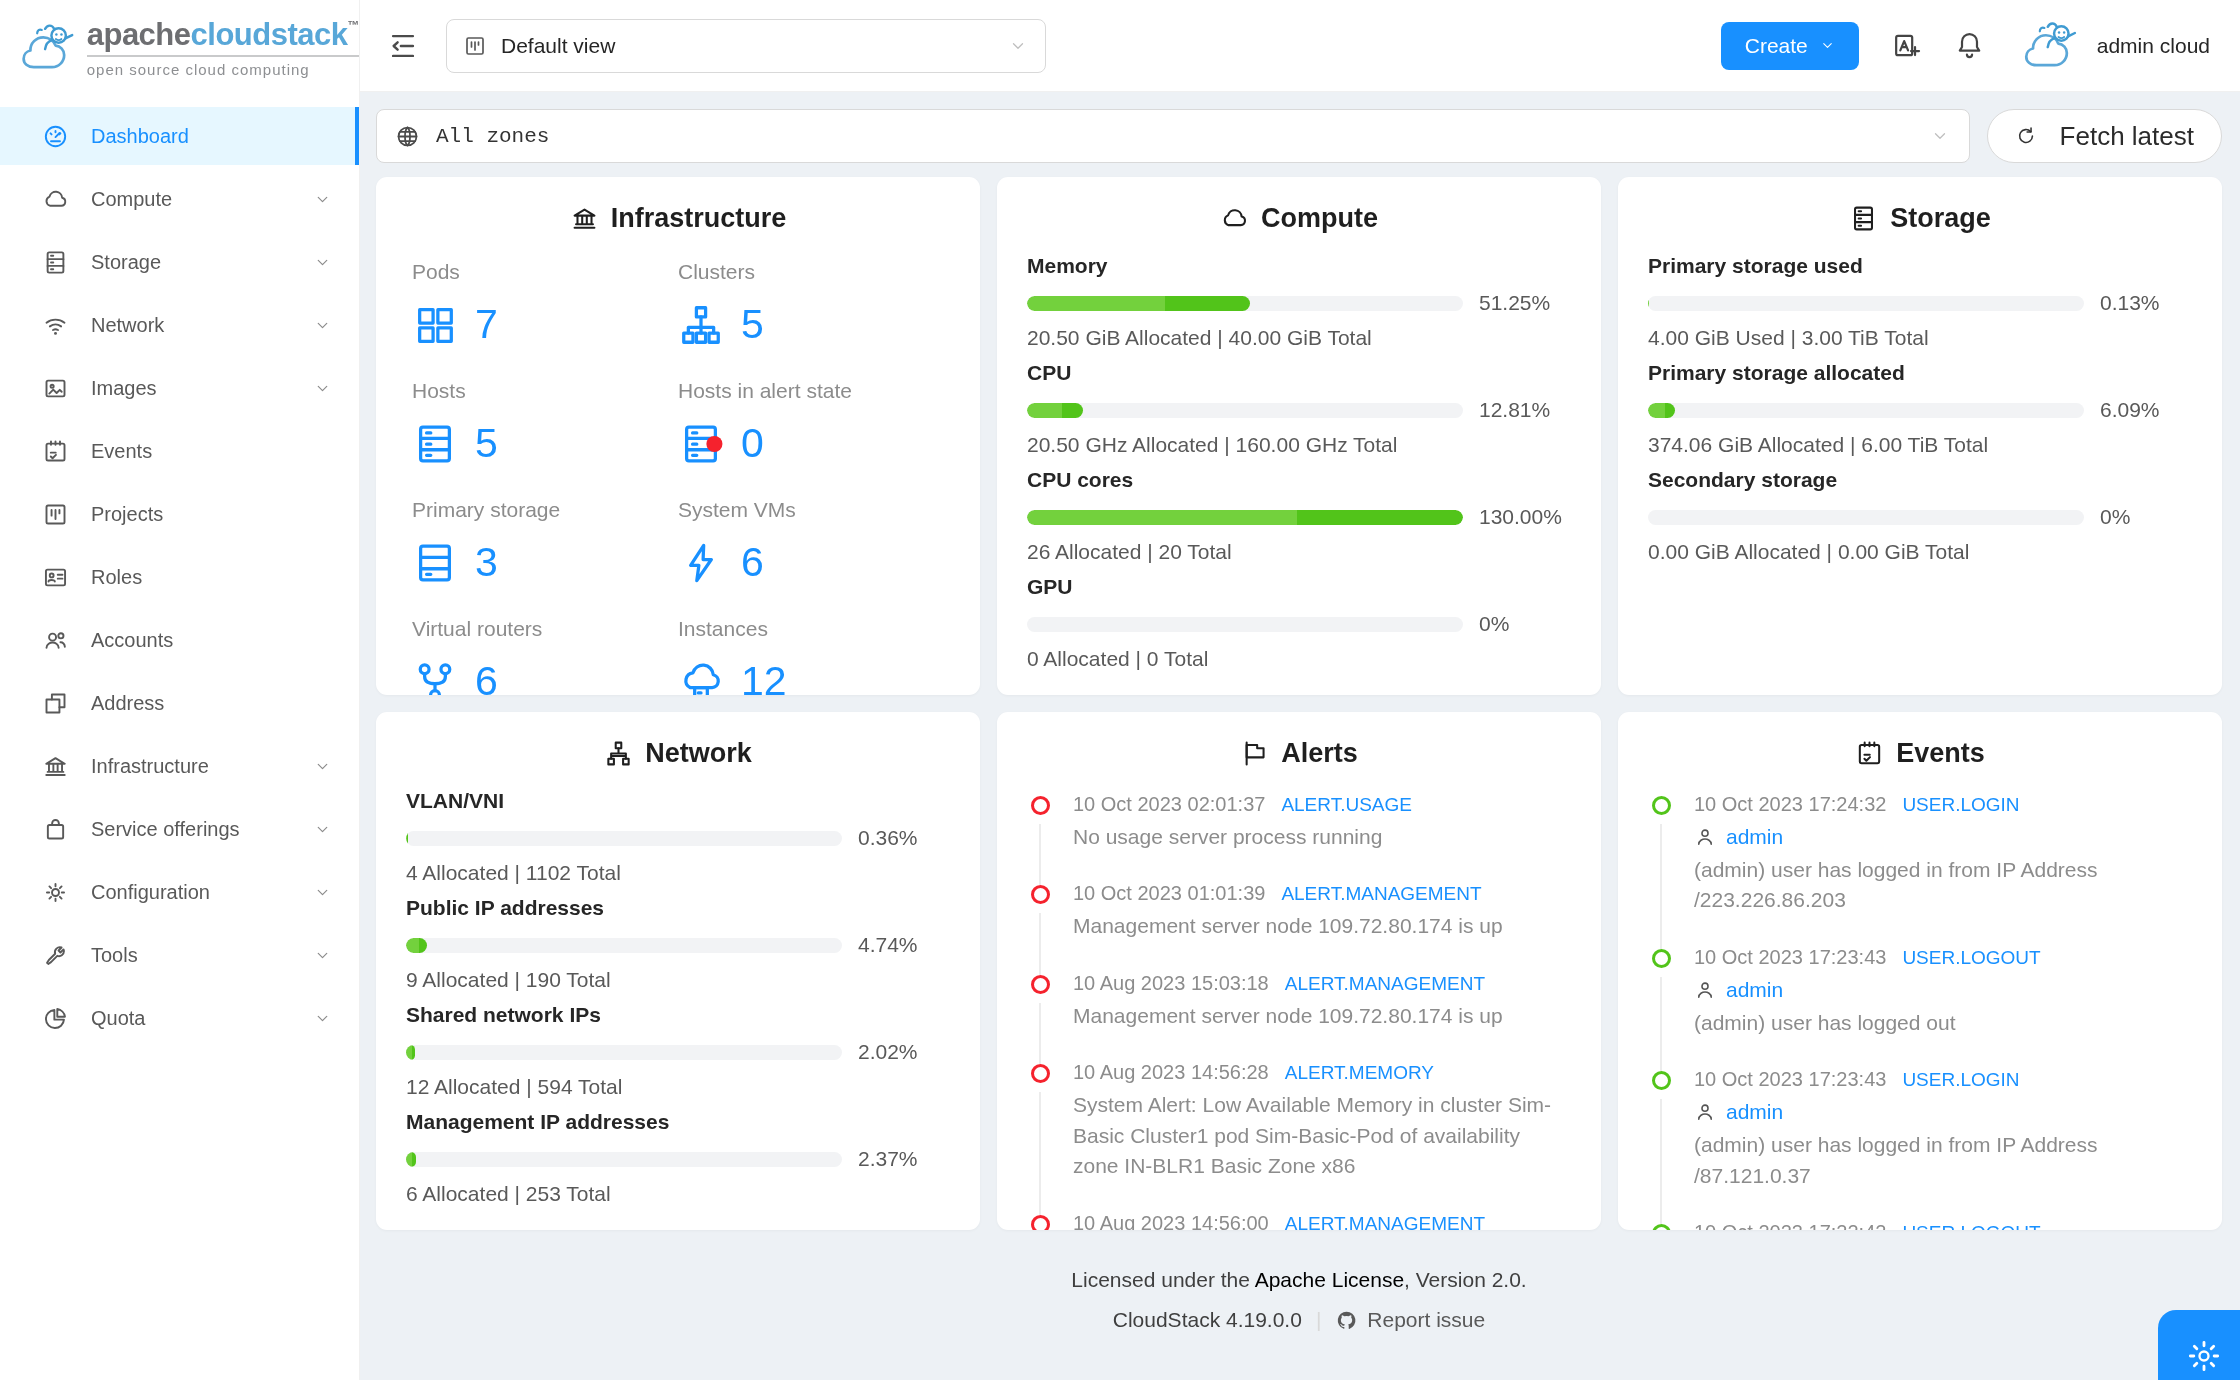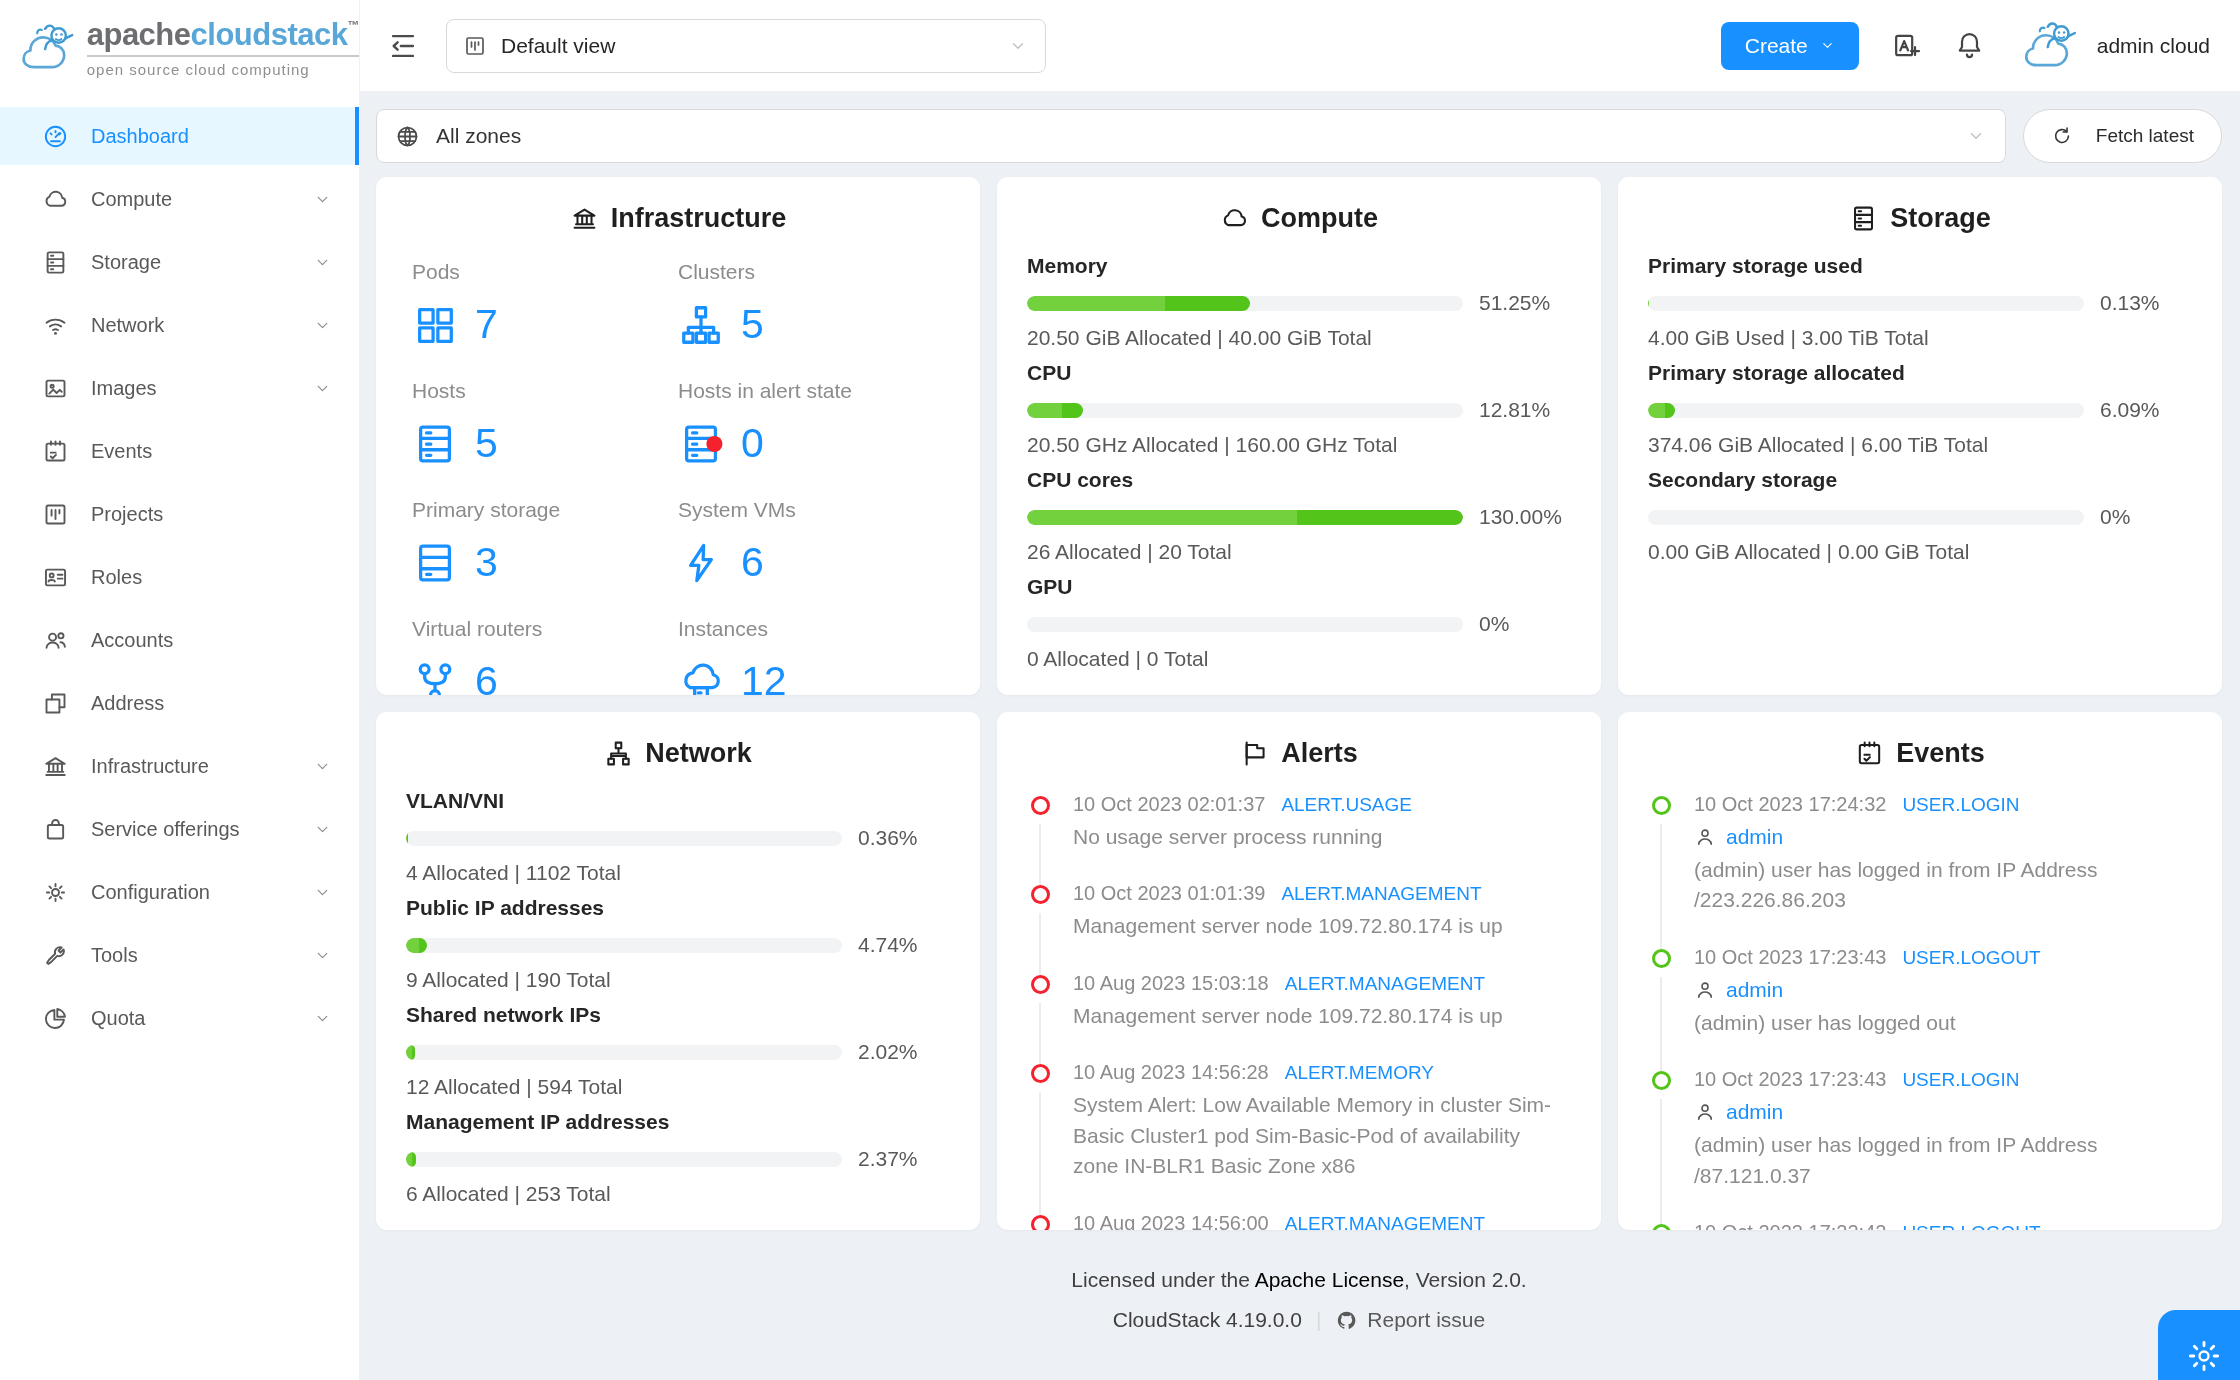--- a/index.html
+++ b/index.html
@@ -45,24 +45,24 @@
   .user-chip { display:flex; align-items:center; gap:14px; cursor:pointer; }
   .user-chip .avatar { width:66px; height:52px; }
   .user-name { font-size:21px; color:#262626; }
 
   
   .content { flex:1; padding:17px 18px 0 16px; overflow:hidden; position:relative; }
   .zonebar { display:flex; gap:17px; margin-bottom:14px; }
   .zone-select { flex:1; height:54px; background:#fff; border:1px solid #d9d9d9; border-radius:8px;
     display:flex; align-items:center; padding:0 20px 0 18px; gap:16px; cursor:pointer; }
   .zone-select .zs-icon { width:25px; height:25px; color:#4b4b4b; }
-  .zone-select .zs-label { font-size:21px; color:#333; flex:1; }
+  .zone-select .zs-label { font-size:21px; color:#333; flex:1;font-family:Liberation Mono, monospace; }
   .zone-select .zs-chev { width:18px; height:18px; color:#bfbfbf; }
   .fetch-btn { height:54px; border-radius:28px; border:1px solid #d9d9d9; background:#fff;
-    display:flex; align-items:center; gap:23px; padding:0 27px; font-size:19px; color:#2b2b2b;
+    display:flex; align-items:center; gap:23px; padding:0 27px; font-size:26px; color:#2b2b2b;
     cursor:pointer; font-family:inherit; }
   .fetch-btn svg { width:22px; height:22px; }
 
   .grid { display:grid; grid-template-columns:repeat(3,1fr); gap:17px; }
   .card { background:#fff; border-radius:11px; height:518px; padding:26px 30px;
     overflow:hidden; box-shadow:0 1px 3px rgba(0,0,0,0.04); }
   .card-title { display:flex; align-items:center; justify-content:center; gap:12px;
     font-size:27px; font-weight:600; color:#1f1f1f; margin-bottom:20px; }
   .card-title svg { width:29px; height:29px; color:#1f1f1f; }
 

